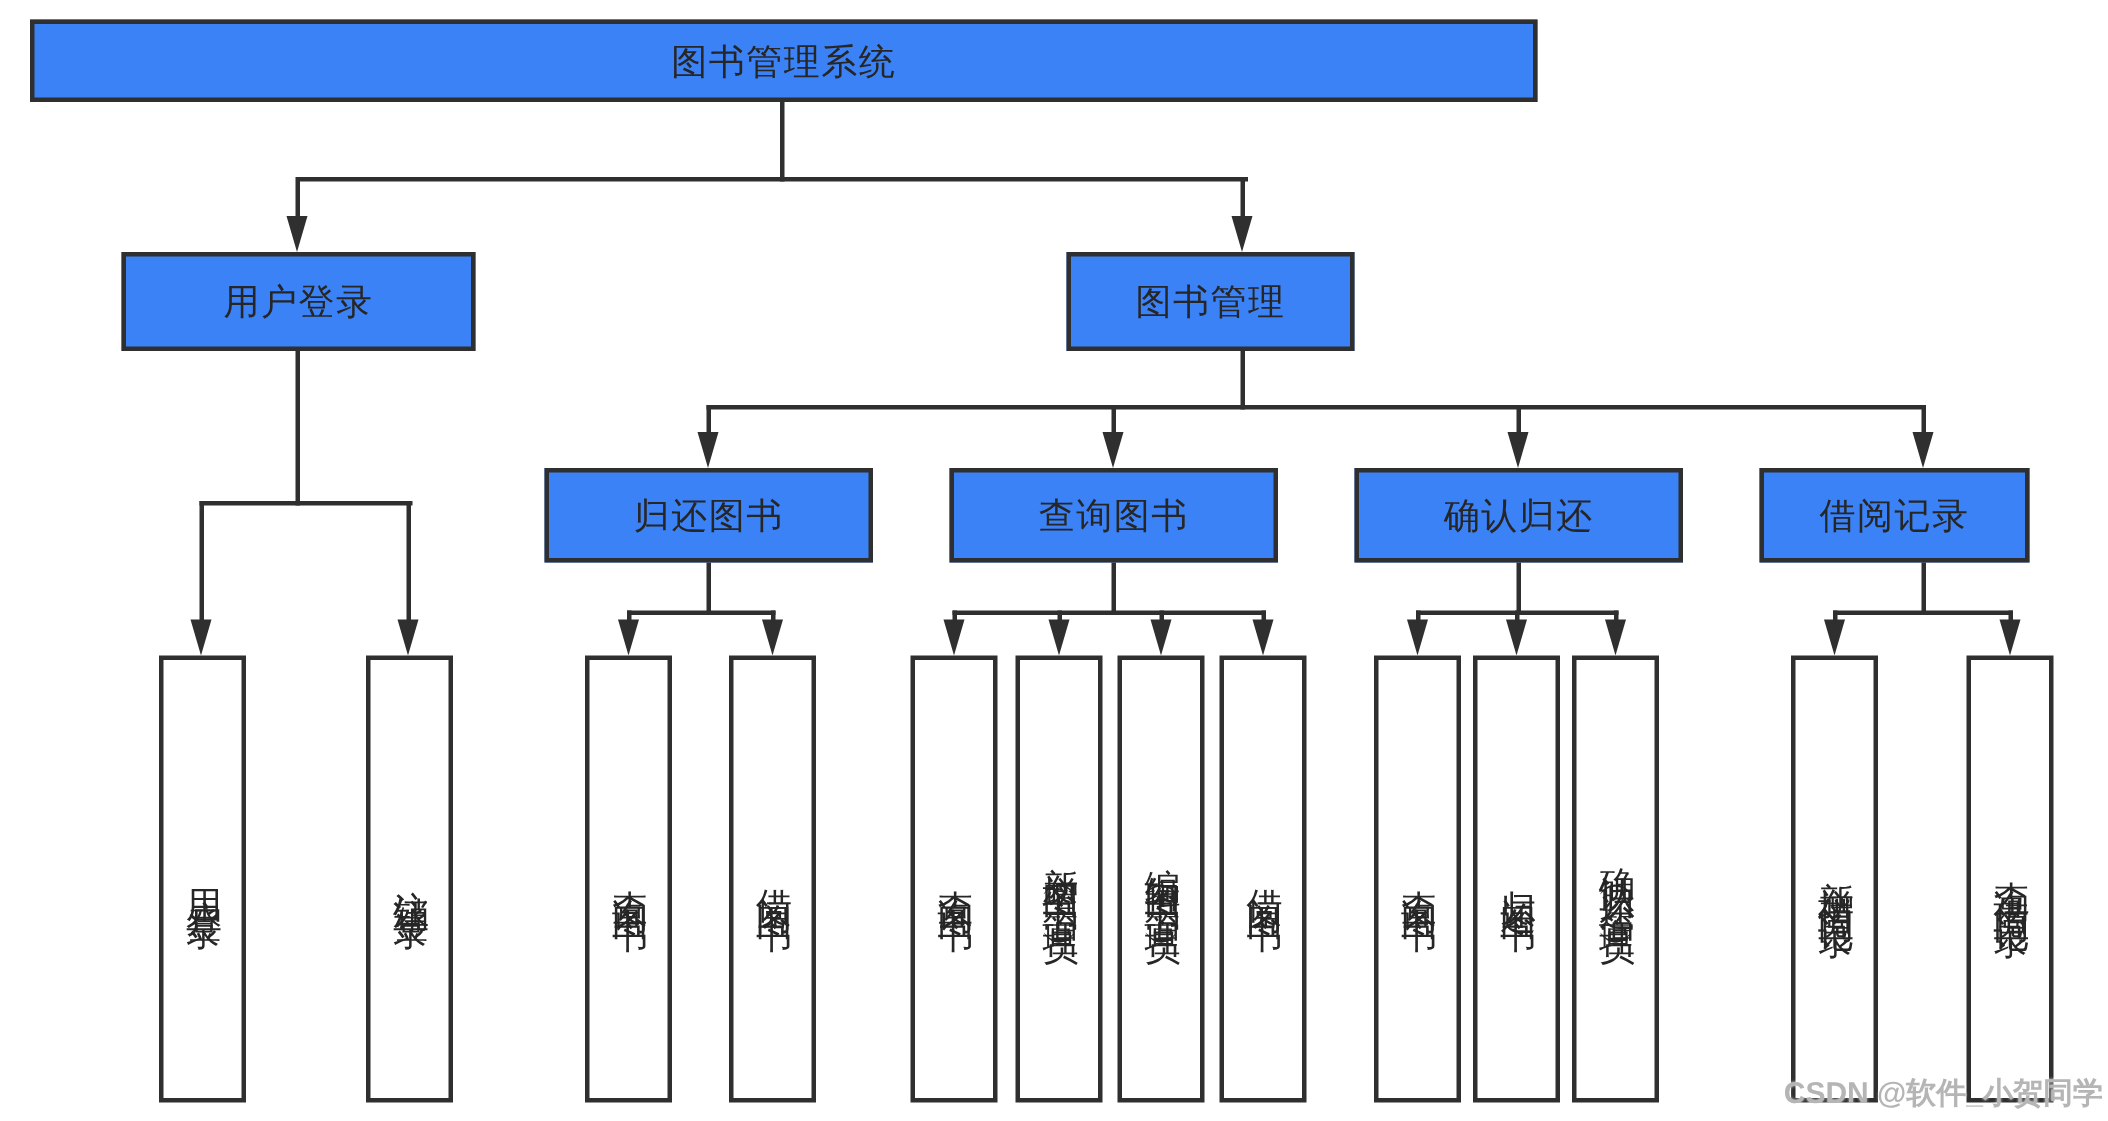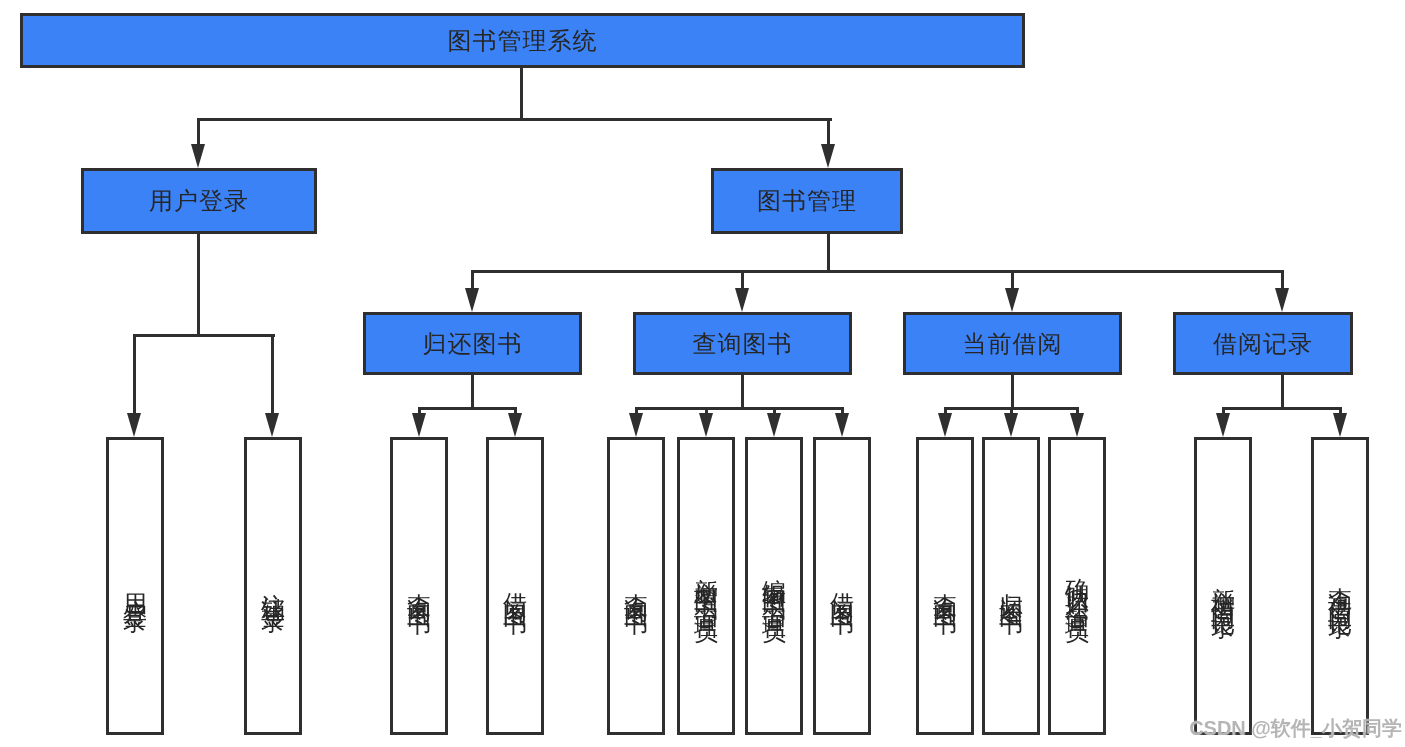--- a/index.html
+++ b/index.html
@@ -49,21 +49,21 @@
     <span>图书管理</span>
   </div>
 
   <div class="node" style="left:363px;top:312px;width:219px;height:63px;">
     <span>归还图书</span>
   </div>
   <div class="node" style="left:633px;top:312px;width:219px;height:63px;">
     <span>查询图书</span>
   </div>
   <div class="node" style="left:903px;top:312px;width:219px;height:63px;">
-    <span>当前借阅</span>
+    <span>确认归还</span>
   </div>
   <div class="node" style="left:1173px;top:312px;width:180px;height:63px;">
     <span>借阅记录</span>
   </div>
 
   <div class="leaf" style="left:106px;">
     <span class="vtext">用户登录</span>
   </div>
   <div class="leaf" style="left:244px;">
     <span class="vtext">注销登录</span>

